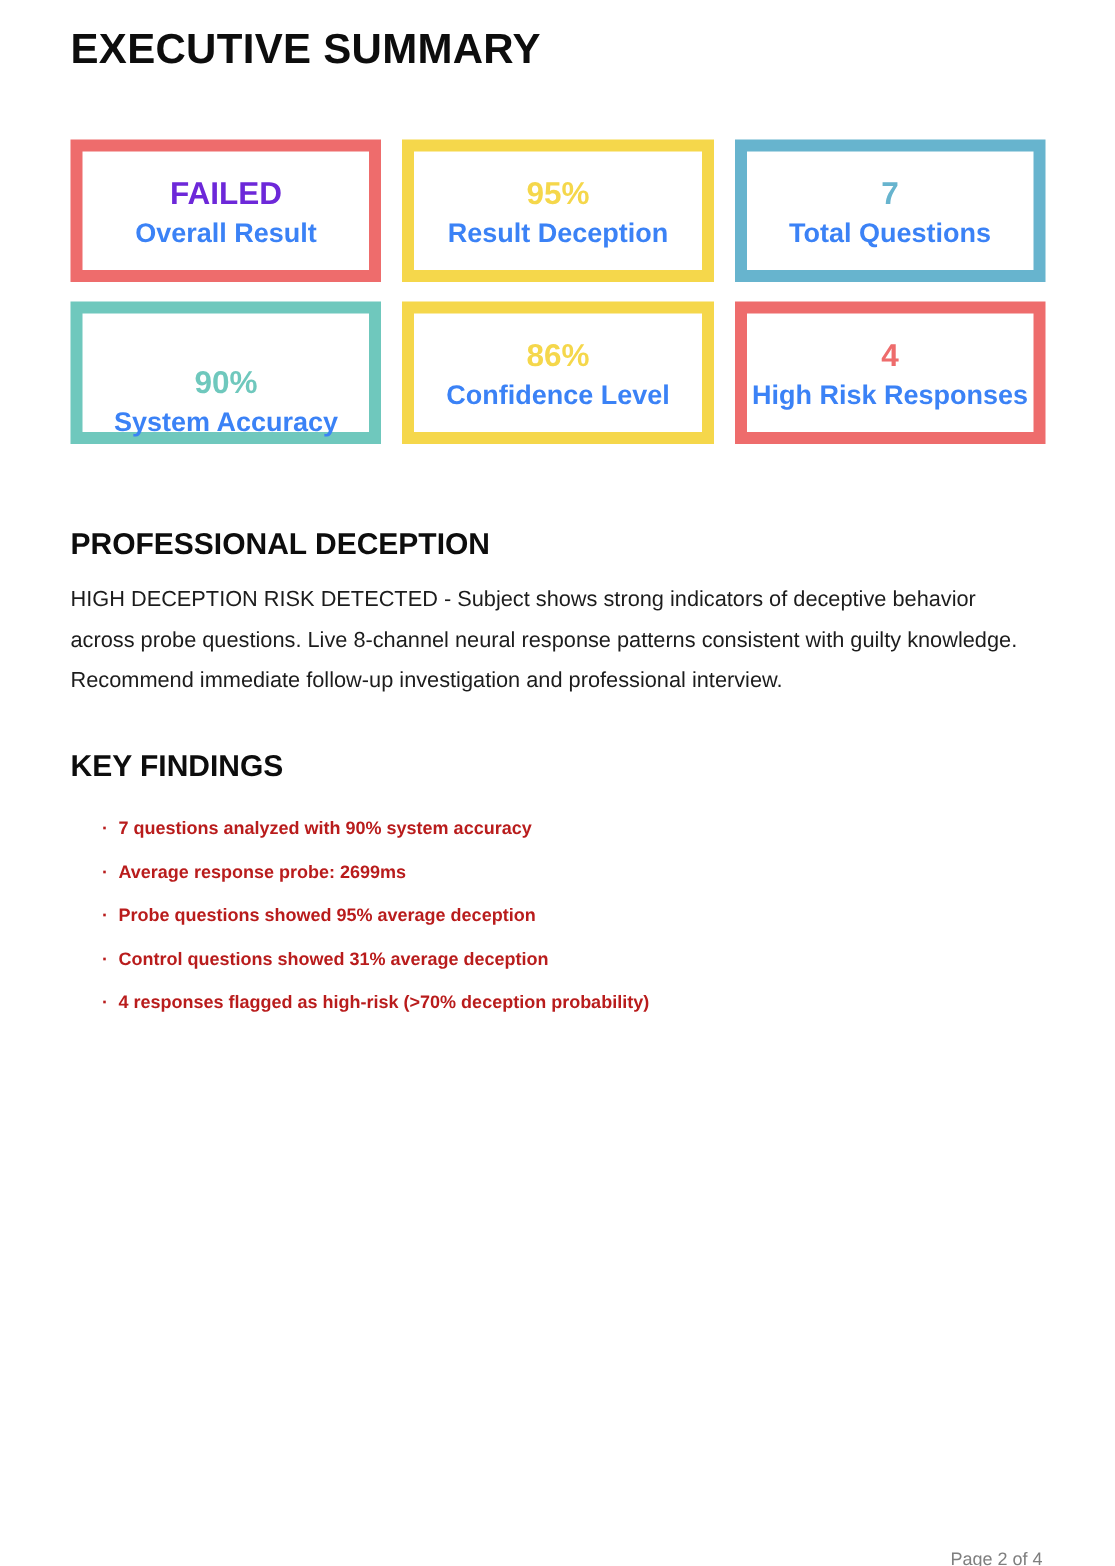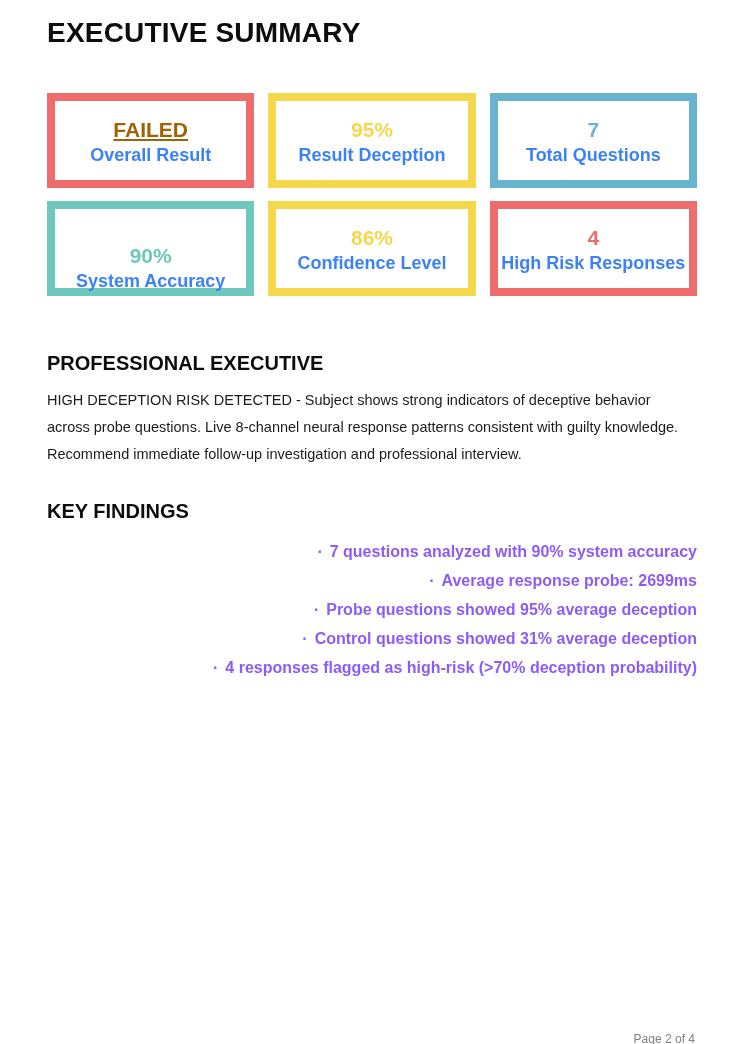--- a/index.html
+++ b/index.html
@@ -74,26 +74,25 @@
   }
   .findings-section {
     margin-top: 31px;
   }
   .findings-list {
     list-style: none;
     margin: 22px 0 0 0;
     padding: 0 0 0 21px;
   }
   .finding-item {
-    font-size: 16px;
+    font-size: 12px;
     font-weight: 700;
     line-height: 14px;
     margin-bottom: 15px;
-    color: #8b5cf6;
-    text-align: right;
+    color: #b91c1c;
   }
   .finding-bullet {
     display: inline-block;
     margin-right: 7px;
     font-weight: 700;
   }
   .page-footer {
     position: absolute;
     right: 48px;
     top: 1032px;
@@ -104,21 +103,21 @@
 </head>
 <body>
 
 <div class="content">
 
   <h1 class="page-title">EXECUTIVE SUMMARY</h1>
 
   <div class="stats-grid">
 
     <div class="stat-card" style="border-color: rgb(238, 108, 108);">
-      <div class="stat-value" style="color: #a16207; text-decoration: underline;">FAILED</div>
+      <div class="stat-value" style="color: #6d28d9;">FAILED</div>
       <div class="stat-label">Overall Result</div>
     </div>
 
     <div class="stat-card" style="border-color: rgb(245, 215, 75); justify-content: center;">
       <div class="stat-value" style="color: rgb(245, 215, 75);">95%</div>
       <div class="stat-label">Result Deception</div>
     </div>
 
     <div class="stat-card" style="border-color: rgb(103, 180, 206);">
       <div class="stat-value" style="color: rgb(103, 180, 206);">7</div>
@@ -136,21 +135,21 @@
     </div>
 
     <div class="stat-card" style="border-color: rgb(238, 108, 108);">
       <div class="stat-value" style="color: rgb(238, 108, 108);">4</div>
       <div class="stat-label">High Risk Responses</div>
     </div>
 
   </div>
 
   <div class="assessment-section">
-    <h2 class="section-heading">PROFESSIONAL EXECUTIVE</h2>
+    <h2 class="section-heading">PROFESSIONAL DECEPTION</h2>
     <p class="assessment-body">HIGH DECEPTION RISK DETECTED - Subject shows strong indicators of deceptive behavior across probe questions. Live 8-channel neural response patterns consistent with guilty knowledge. Recommend immediate follow-up investigation and professional interview.</p>
   </div>
 
   <div class="findings-section">
     <h2 class="section-heading">KEY FINDINGS</h2>
     <ul class="findings-list">
       <li class="finding-item">
         <span class="finding-bullet">·</span><span>7 questions analyzed with 90% system accuracy</span>
       </li>
       <li class="finding-item">

